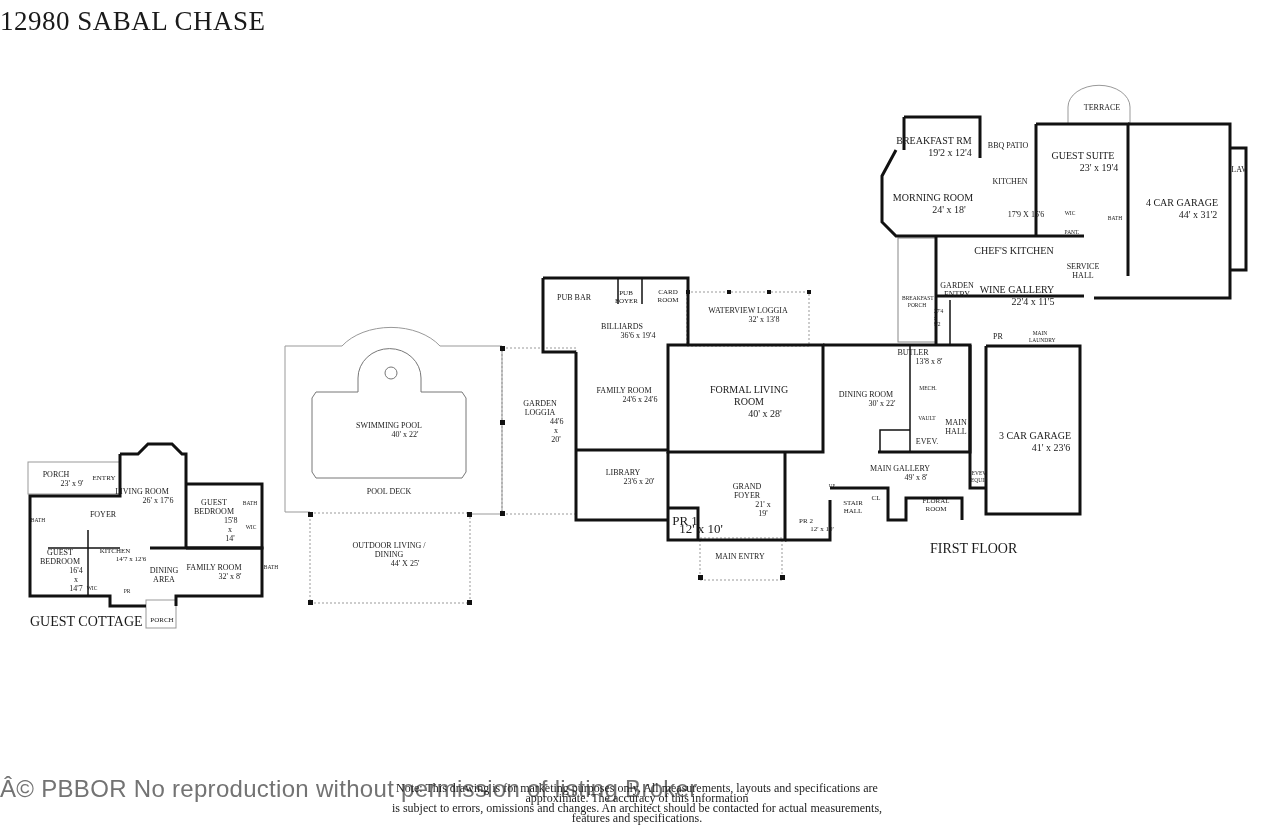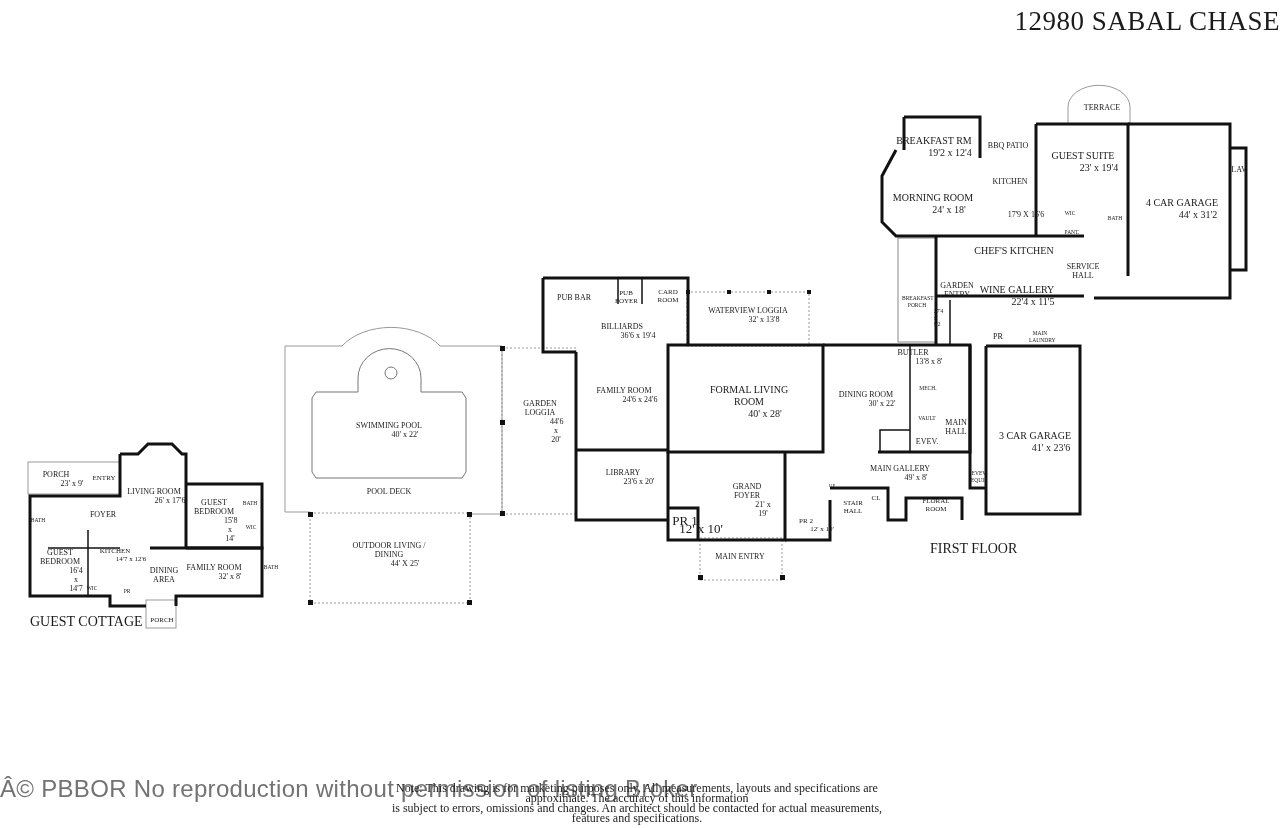--- a/index.html
+++ b/index.html
@@ -1,17 +1,17 @@
 <!DOCTYPE html>
 <html><head>
 <meta charset="utf-8">
 <style>
   html, body { margin: 0; padding: 0; background: #ffffff; }
   body { width: 1280px; height: 828px; position: relative; overflow: hidden; font-family: "Liberation Serif", serif; color: #1a1a1a; }
-  .title { position: absolute; left: 0; width: 1280px; top: 6px; text-align: right; font-size: 27px; letter-spacing: 0.5px; }
+  .title { position: absolute; left: 0; width: 1280px; top: 6px; text-align: left; font-size: 27px; letter-spacing: 0.5px; }
   svg.plan { position: absolute; left: 0; top: 0; }
   .lbl { position: absolute; text-align: center; font-size: 10px; line-height: 12px; white-space: nowrap; transform: translateX(-50%); }
   .lbl .n { display: block; }
   .lbl .d { display: block; padding-left: 32px; }
   .lbl.s { font-size: 8px; line-height: 9px; }
   .lbl.xs { font-size: 5.5px; line-height: 6.5px; }
   .section { position: absolute; font-size: 14px; white-space: nowrap; }
   .watermark { position: absolute; left: 0; top: 775px; font-family: "Liberation Sans", sans-serif; font-size: 24px; color: #737373; letter-spacing: 0.3px; white-space: nowrap; }
   .disclaimer { position: absolute; left: 372px; top: 783px; font-size: 12px; line-height: 10px; text-align: center; width: 530px; color: #222; }
 </style>
@@ -263,21 +263,21 @@
     <span class="d">44' X 25'</span>
   </div>
 
 <div class="lbl s" style="left:56px;top:470px">
     <span class="n">PORCH</span>
     <span class="d">23' x 9'</span>
   </div>
 <div class="lbl xs" style="left:104px;top:475px;font-size:7px">
     <span class="n">ENTRY</span>
   </div>
-<div class="lbl s" style="left:154px;top:487px">
+<div class="lbl s" style="left:142px;top:487px">
     <span class="n">LIVING ROOM</span>
     <span class="d">26' x 17'6</span>
   </div>
 <div class="lbl s" style="left:103px;top:510px">
     <span class="n">FOYER</span>
   </div>
 <div class="lbl s" style="left:214px;top:498px;width:44px;white-space:normal">
     <span class="n">GUEST BEDROOM</span>
     <span class="d">15'8 x 14'</span>
   </div>

